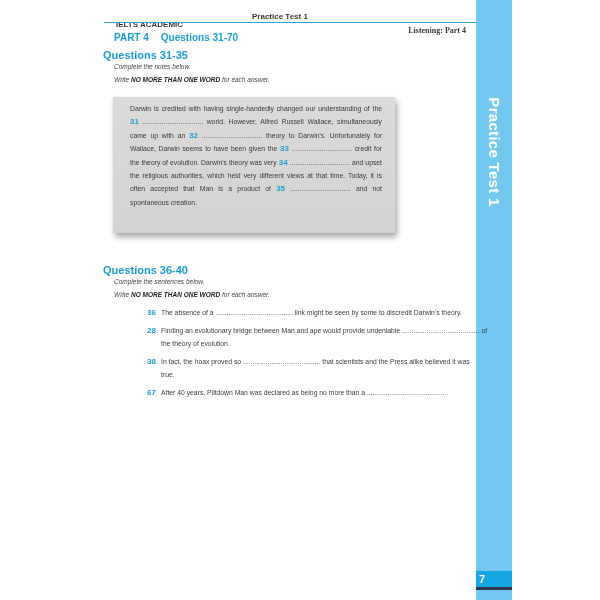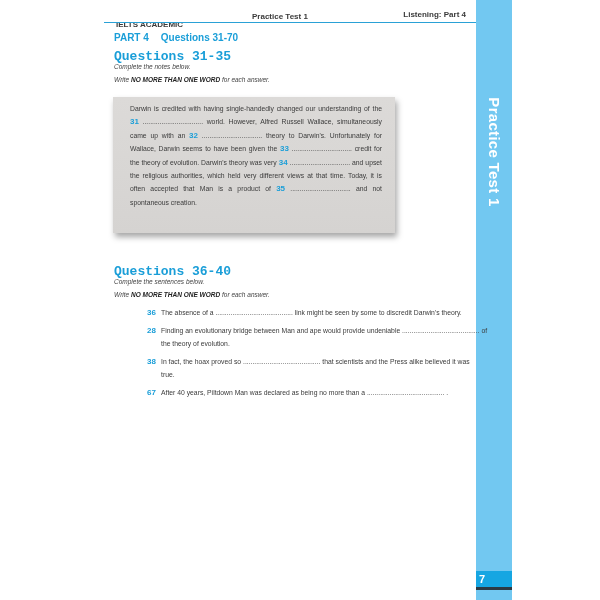--- a/index.html
+++ b/index.html
@@ -30,32 +30,32 @@
     .page-num-bar {
       position: absolute; left: 476px; top: 587px; width: 36px; height: 3px;
       background: #2b3a44;
     }
     .header {
       position: absolute; left: 104px; top: 10px; width: 372px; height: 12px;
       font-size: 8px; font-weight: bold; color: #3a3a3a;
     }
     .header .h-left { position: absolute; left: 12px; top: 2px; margin-top: 8px; }
     .header .h-mid { position: absolute; left: 148px; top: 2px; }
-    .header .h-right { position: absolute; right: 10px; top: 0; }
+    .header .h-right { position: absolute; right: 10px; top: 16px; font-family: Liberation Serif, serif; }
     .header-rule {
       position: absolute; left: 104px; top: 22px; width: 372px; height: 1px;
       background: #2aa1d6;
     }
     .part-title {
       position: absolute; left: 114px; top: 32px; font-size: 10px; font-weight: bold;
       color: #1a9ed8;
     }
     .part-title .q { margin-left: 12px; }
     .sec-title {
-      position: absolute; left: 114px; font-size: 13px; font-weight: bold; color: #1a9ed8; font-family: Liberation Mono, monospace;
+      position: absolute; left: 103px; font-size: 11px; font-weight: bold; color: #1a9ed8;
     }
     .instr {
       position: absolute; left: 114px; font-size: 6.5px; font-style: italic; color: #444;
     }
     .instr b { font-style: italic; color: #222; }
     .note-card {
       position: absolute; left: 113px; top: 97px; width: 282px; height: 136px;
       background: linear-gradient(180deg, #dcdad8 0%, #d5d3d1 100%);
       box-shadow: 2px 4px 6px rgba(0,0,0,0.35);
       transform: skewY(0deg);

